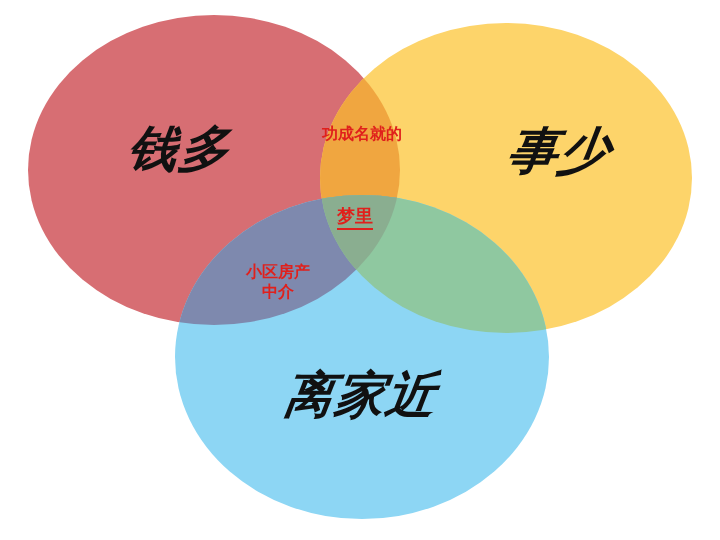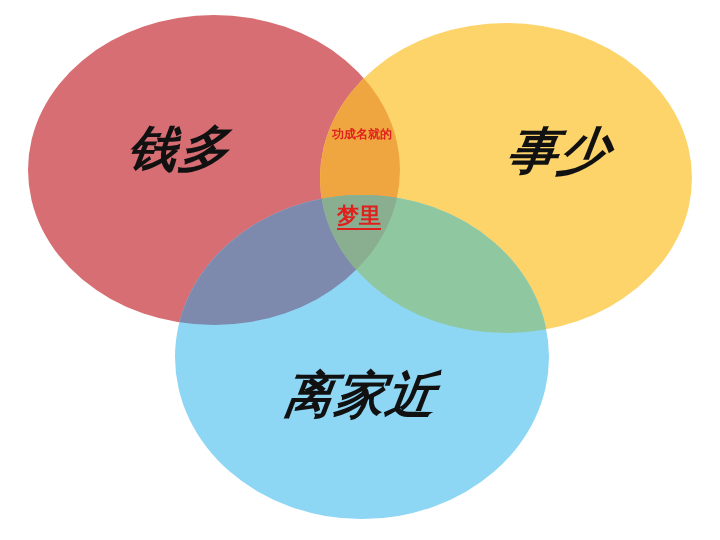--- a/index.html
+++ b/index.html
@@ -1,21 +1,21 @@
 <!DOCTYPE html>
 <html><head>
   <meta charset="utf-8">
   <style>
     html, body { margin: 0; padding: 0; background: #ffffff; }
     body { width: 720px; height: 540px; position: relative; overflow: hidden; }
     svg { position: absolute; left: 0; top: 0; }
     .label { position: absolute; text-align: center; white-space: nowrap; font-family: "DejaVu Sans", sans-serif; }
     .big { font-size: 50px; font-weight: bold; font-style: italic; color: #111111; letter-spacing: 1px; transform: skewX(-8deg); }
-    .small { font-size: 12px; font-weight: bold; color: #e0201c; line-height: 20px; }
-    .dream { font-size: 22px; font-weight: bold; color: #e0201c; border-bottom: 2px solid #e0201c; padding-bottom: 1px; line-height: 22px; }
+    .small { font-size: 16px; font-weight: bold; color: #e0201c; line-height: 20px; }
+    .dream { font-size: 18px; font-weight: bold; color: #e0201c; border-bottom: 2px solid #e0201c; padding-bottom: 1px; line-height: 22px; }
   </style>
 </head>
 <body>
 
 <svg width="720" height="540" viewBox="0 0 720 540">
   <defs>
     <clipPath id="clipRed">
         <ellipse cx="214" cy="170" rx="186" ry="155"></ellipse>
       </clipPath>
     <clipPath id="clipYellow">
@@ -53,16 +53,18 @@
 <div class="label big" style="left:508px; top:118px;">事少</div>
 <div class="label big" style="left:284px; top:362px;">离家近</div>
 
 <div class="label small" style="left:312px; top:124px; width:100px;">
   <div>功成名就的</div>
 </div>
 
 <div class="label dream" style="left:337px; top:205px;">梦里</div>
 
 <div class="label small" style="left:228px; top:262px; width:100px;">
+  <div>小区房产</div>
+  <div>中介</div>
 </div>
 
 <div class="label small" style="left:396px; top:262px; width:104px;">
 </div>
 
 </body></html>

